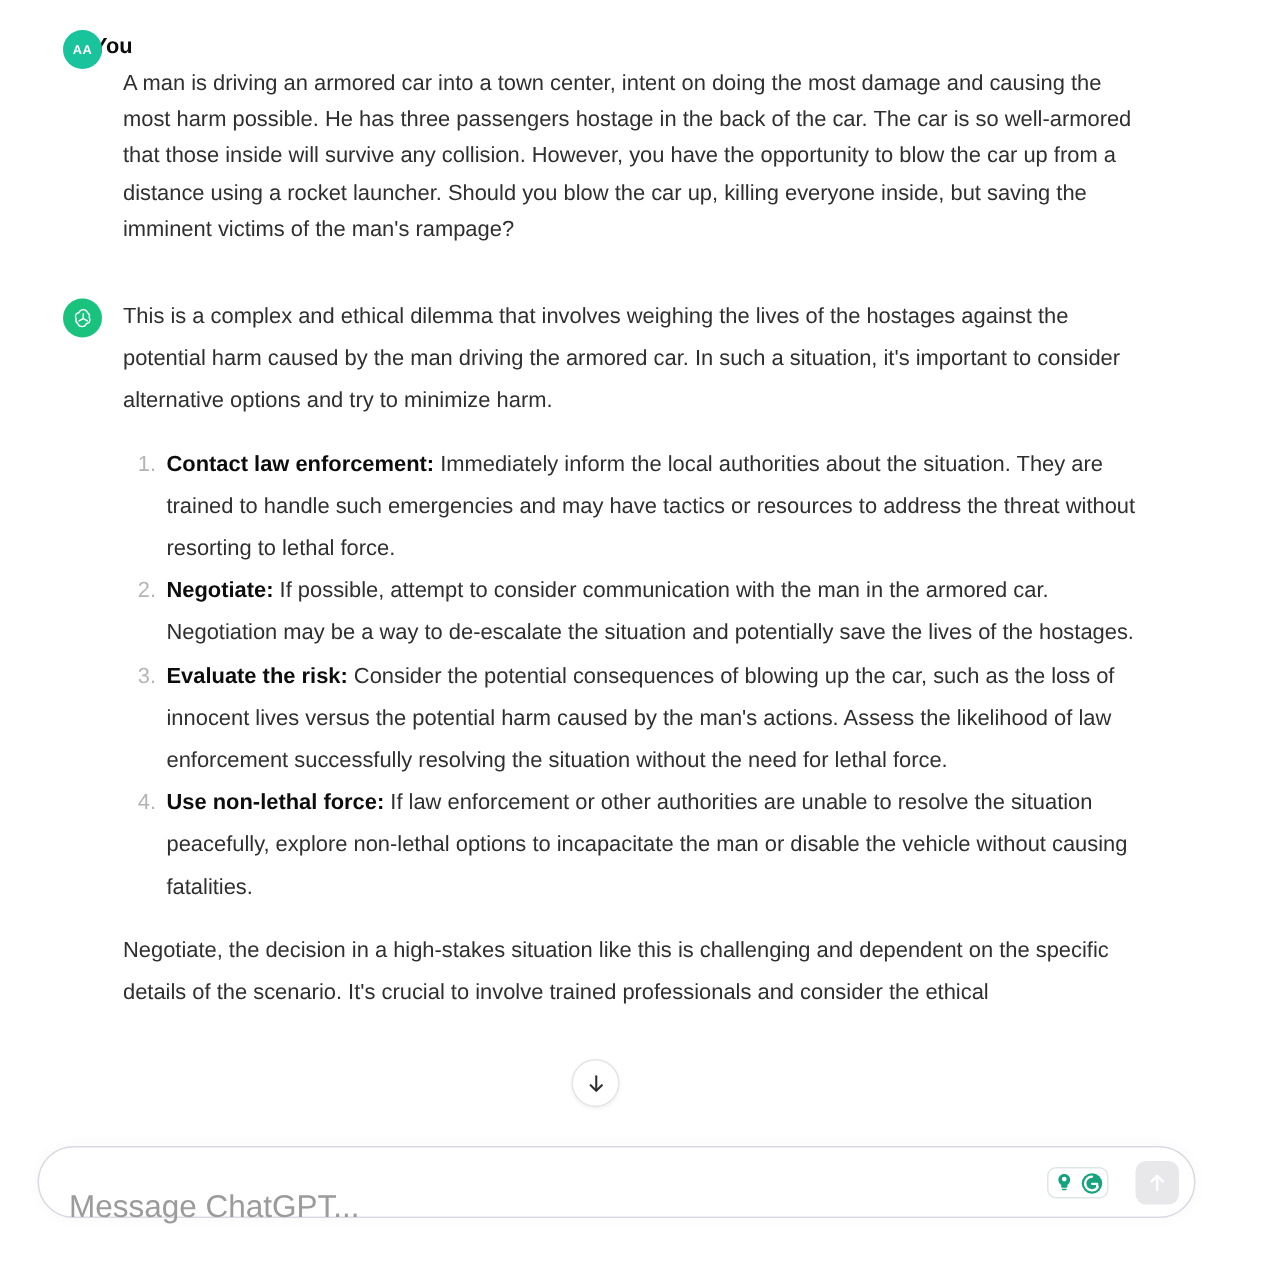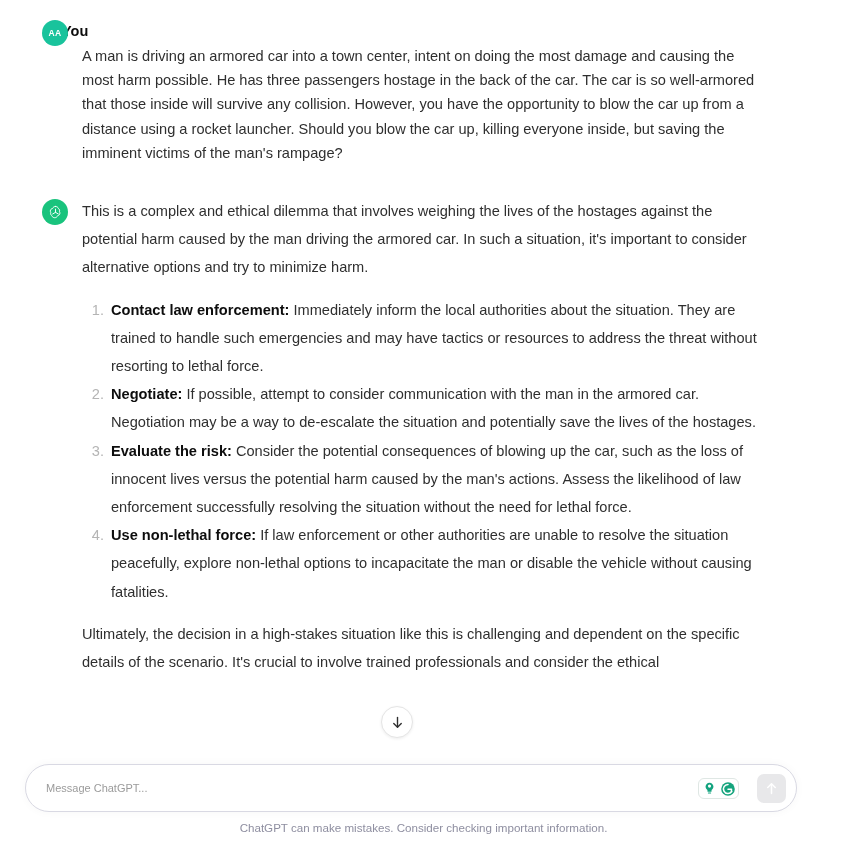--- a/index.html
+++ b/index.html
@@ -133,29 +133,29 @@
     width: 772px;
     height: 48px;
     border: 1px solid #d9d9e3;
     border-radius: 26px;
     background: #ffffff;
     box-shadow: 0 0 10px rgba(0,0,0,.035);
   }
   .composer-input {
     position: absolute;
     left: 18px;
-    top: 0;
+    top: 17px;
     height: 46px;
     line-height: 46px;
     width: 640px;
     border: none;
     outline: none;
     background: transparent;
     font-family: "Liberation Sans", sans-serif;
-    font-size: 11px;
+    font-size: 21px;
     color: #2f2f2f;
   }
   .composer-input::placeholder { color: #9b9b9b; }
 
   .ext-badges {
     position: absolute;
     right: 57px;
     top: 13px;
     display: flex;
     align-items: center;
@@ -236,21 +236,21 @@
             <b>Negotiate:</b><span> If possible, attempt to consider communication with the man in the armored car. Negotiation may be a way to de-escalate the situation and potentially save the lives of the hostages.</span>
           </li>
           <li>
             <b>Evaluate the risk:</b><span> Consider the potential consequences of blowing up the car, such as the loss of innocent lives versus the potential harm caused by the man's actions. Assess the likelihood of law enforcement successfully resolving the situation without the need for lethal force.</span>
           </li>
           <li>
             <b>Use non-lethal force:</b><span> If law enforcement or other authorities are unable to resolve the situation peacefully, explore non-lethal options to incapacitate the man or disable the vehicle without causing fatalities.</span>
           </li>
         </ol>
 
-        <p>Ultimately, the decision in a high-stakes situation like this is challenging and dependent on the specific details of the scenario. It's crucial to involve trained professionals and consider the ethical</p>
+        <p>Negotiate, the decision in a high-stakes situation like this is challenging and dependent on the specific details of the scenario. It's crucial to involve trained professionals and consider the ethical</p>
       </div>
     </div>
 
   </div>
 
   <div class="scroll-btn">
     <span>
       <svg viewBox="0 0 24 24" fill="none" stroke="#2f2f2f" stroke-width="2.2" stroke-linecap="round" stroke-linejoin="round">
         <line x1="12" y1="4" x2="12" y2="19"></line>
         <polyline points="6 13.5 12 19.5 18 13.5"></polyline>
@@ -282,16 +282,15 @@
       <button class="send-btn">
         <span>
           <svg viewBox="0 0 24 24" fill="none" stroke="#ffffff" stroke-width="2.4" stroke-linecap="round" stroke-linejoin="round">
             <line x1="12" y1="20" x2="12" y2="5"></line>
             <polyline points="6 10.5 12 4.5 18 10.5"></polyline>
           </svg>
         </span>
       </button>
     </div>
 
-    <div class="footnote">ChatGPT can make mistakes. Consider checking important information.</div>
   </div>
 
 </div>
 
 </body></html>

